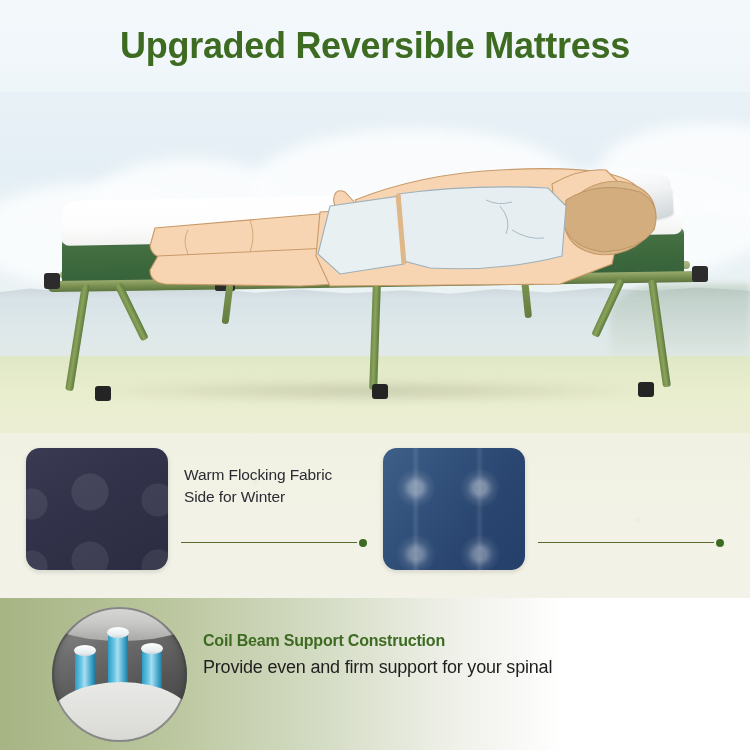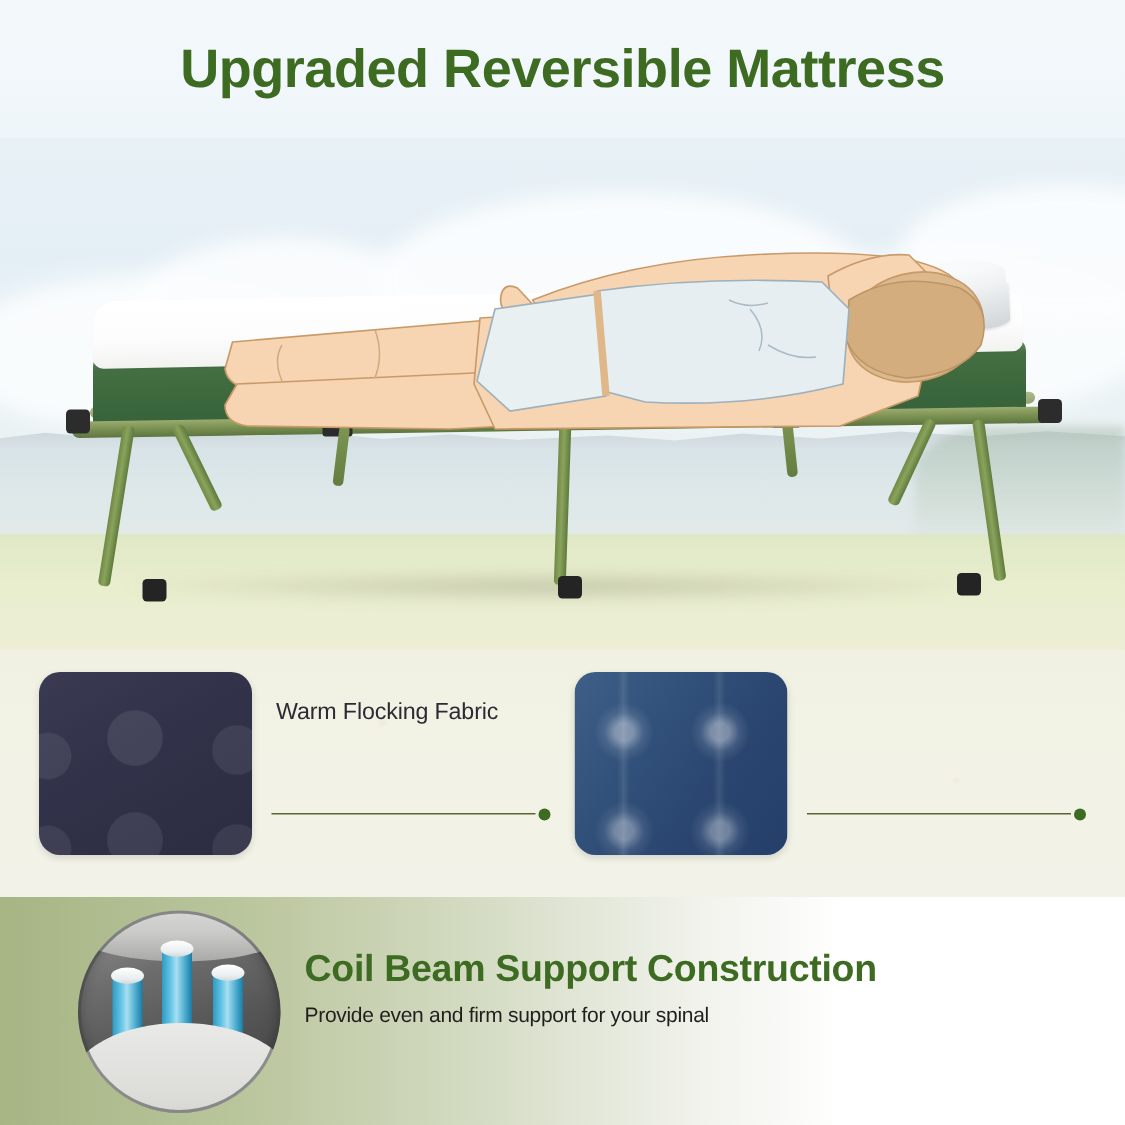--- a/index.html
+++ b/index.html
@@ -386,30 +386,30 @@
   .coil.k1 { left: 23px; top: 44px; height: 52px; }
   .coil.k2 { left: 56px; top: 26px; height: 68px; }
   .coil.k3 { left: 90px; top: 42px; height: 54px; }
 
   .bottom-text {
     position: absolute;
     left: 203px; top: 34px;
     width: 520px;
   }
   .bottom-heading {
-    font-size: 25px;
+    font-size: 16px;
     font-weight: bold;
     color: #3e6b22;
     letter-spacing: -0.2px;
     line-height: 1.15;
     white-space: nowrap;
   }
   .bottom-sub {
     margin-top: 7px;
-    font-size: 14px;
+    font-size: 18px;
     color: #1f1f1f;
     letter-spacing: -0.2px;
     line-height: 1.2;
     white-space: nowrap;
   }
 </style>
 </head>
 <body>
 
 <div id="infographic">
@@ -500,20 +500,21 @@
   <div class="header">
     <div class="header-title">Upgraded Reversible Mattress</div>
   </div>
 
   <div class="swatches">
 
     <div class="swatch-block left">
       <div class="swatch flock"></div>
       <div class="swatch-label">
         <div>Warm Flocking Fabric</div>
+        <div>Side for Winter</div>
       </div>
       <div class="connector">
         <div class="cline"></div>
         <div class="cdot"></div>
       </div>
     </div>
 
     <div class="swatch-block right">
       <div class="swatch pvc"></div>
       <div class="swatch-label">

